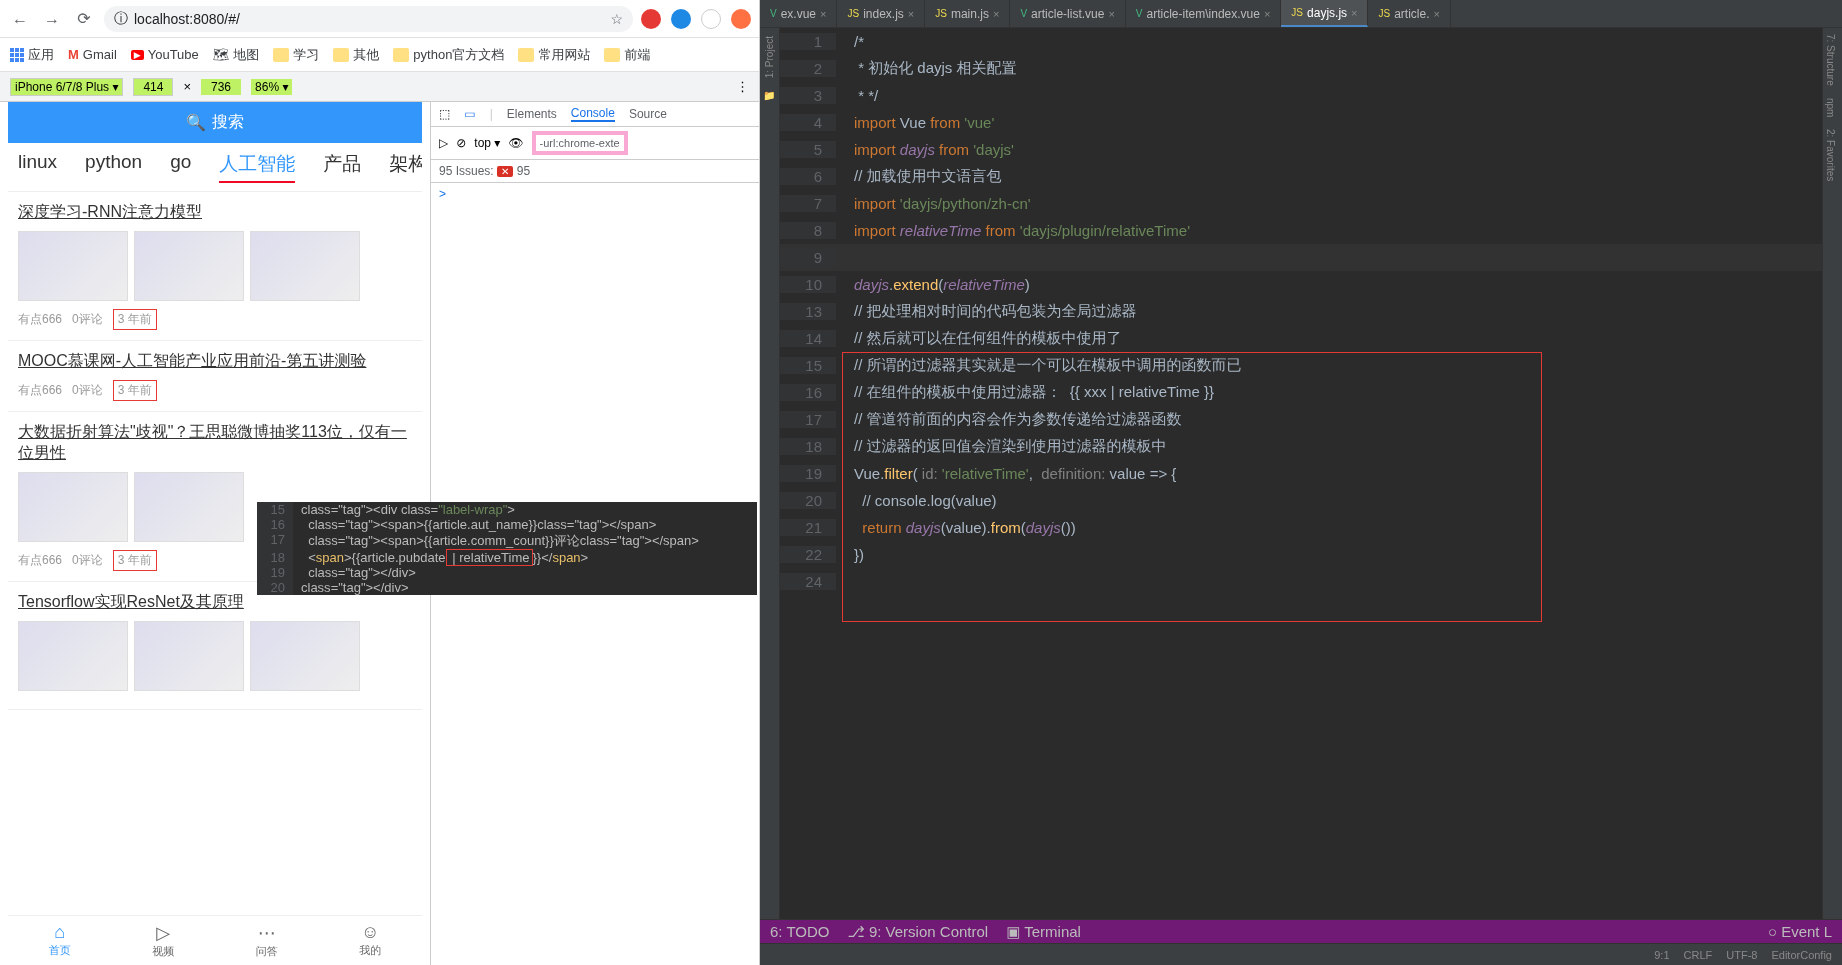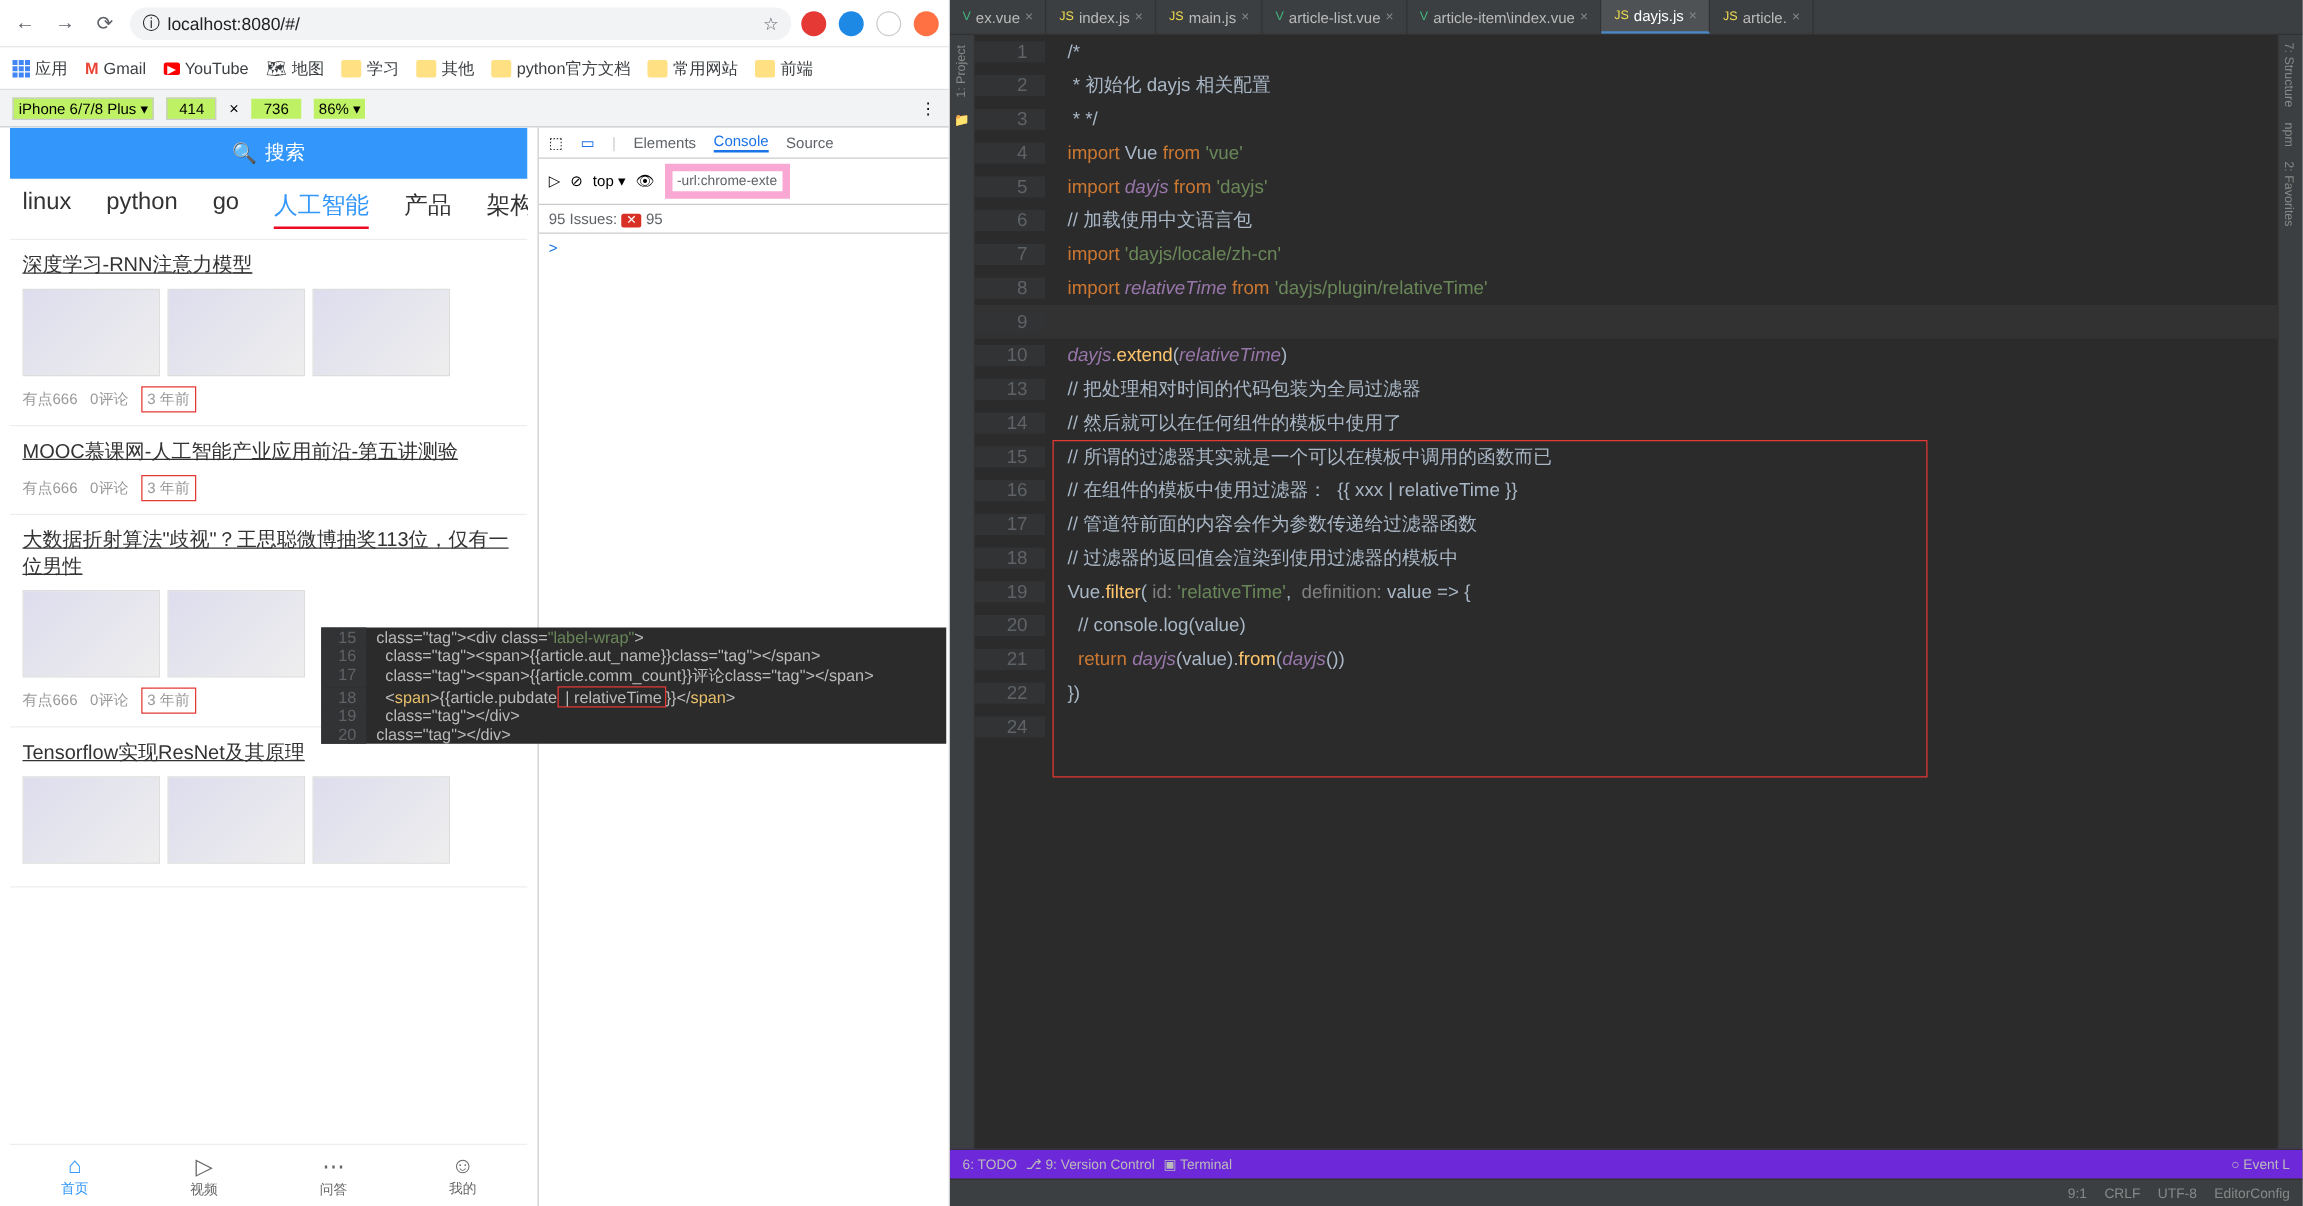--- a/index.html
+++ b/index.html
@@ -39,21 +39,21 @@
 .bottom-nav div { flex:1; text-align:center; padding:6px 0; font-size:11px; color:#666; }
 .bottom-nav div.active { color:#3296fa; }
 .bottom-nav .icon { font-size:18px; display:block; }
 
 
 .devtools { flex:1; display:flex; flex-direction:column; border-left:1px solid #ccc; font-size:12px; }
 .dt-tabs { display:flex; gap:14px; padding:4px 8px; border-bottom:1px solid #ccc; align-items:center; }
 .dt-tab { color:#5f6368; cursor:pointer; }
 .dt-tab.active { color:#1a73e8; border-bottom:2px solid #1a73e8; }
 .dt-row2 { display:flex; gap:8px; align-items:center; padding:4px 8px; border-bottom:1px solid #ccc; }
-.dt-filter { border:6px solid #f9a8d4; padding:2px 4px; font-size:11px; color:#5f6368; }
+.dt-filter { border:4px solid #f9a8d4; padding:2px 4px; font-size:11px; color:#5f6368; }
 .dt-issues { padding:4px 8px; border-bottom:1px solid #ccc; color:#5f6368; }
 .dt-console { padding:4px 8px; color:#1a73e8; }
 
 
 .code-overlay { position:absolute; left:257px; top:502px; width:500px; background:#2b2b2b; color:#bbb; font-family:Consolas,monospace; font-size:13px; z-index:10; }
 .code-overlay .row { display:flex; }
 .code-overlay .ln { width:36px; text-align:right; color:#606366; padding-right:8px; background:#313335; }
 .code-overlay .txt { padding-left:8px; white-space:pre; } .str{color:#6a8759;} .tag{color:#e8bf6a;} .attr{color:#bababa;} .hlbox{border:1px solid #e53935;padding:0 2px;}
 
 
@@ -73,21 +73,21 @@
 
 .editor { flex:1; background:#2b2b2b; font-family:Consolas,monospace; font-size:15px; overflow:auto; position:relative; }
 .editor .row { display:flex; min-height:27px; align-items:center; }
 .editor .gut { width:56px; text-align:right; color:#606366; padding-right:14px; background:#313335; user-select:none; }
 .editor .code { padding-left:18px; white-space:pre; color:#a9b7c6; }
 .cm{color:#808080;} .kw2{color:#cc7832;} .fn{color:#ffc66d;} .str2{color:#6a8759;} .id{color:#9876aa;font-style:italic;} .param{color:#808080;}
 .redbox { position:absolute; border:1px solid #e53935; pointer-events:none; }
 .current-line { background:#323232; }
 .current-gut { background:#4e5254; color:#a4a3a3; }
 
-.ide-bottom { display:flex; align-items:center; gap:7px; padding:4px 10px; background:#6d28d9; border-top:1px solid #323232; font-size:11px; color:#bbb; height:24px; }
+.ide-bottom { display:flex; align-items:center; gap:18px; padding:4px 10px; background:#701a75; border-top:1px solid #323232; font-size:15px; color:#bbb; height:24px; }
 .ide-bottom .spacer { flex:1; }
 .ide-status { display:flex; justify-content:flex-end; gap:14px; padding:2px 10px; background:#3c3f41; border-top:1px solid #323232; font-size:11px; color:#888; height:22px; align-items:center; }
 </style>
 </head>
 <body>
 
 <div class="browser">
   <div class="chrome-bar">
     <div class="nav-btn">←</div>
     <div class="nav-btn">→</div>
@@ -347,21 +347,21 @@
         <div class="row">
           <div class="gut">5</div>
           <div class="code"><span class="kw2">import</span> <span class="id">dayjs</span> <span class="kw2">from</span> <span class="str2">'dayjs'</span></div>
         </div>
         <div class="row">
           <div class="gut">6</div>
           <div class="code cm">// 加载使用中文语言包</div>
         </div>
         <div class="row">
           <div class="gut">7</div>
-          <div class="code"><span class="kw2">import</span> <span class="str2">'dayjs/locale/zh-cn'</span></div>
+          <div class="code"><span class="kw2">import</span> <span class="str2">'dayjs/python/zh-cn'</span></div>
         </div>
         <div class="row">
           <div class="gut">8</div>
           <div class="code"><span class="kw2">import</span> <span class="id">relativeTime</span> <span class="kw2">from</span> <span class="str2">'dayjs/plugin/relativeTime'</span></div>
         </div>
         <div class="row current-line">
           <div class="gut current-gut">9</div>
           <div class="code "></div>
         </div>
         <div class="row">

